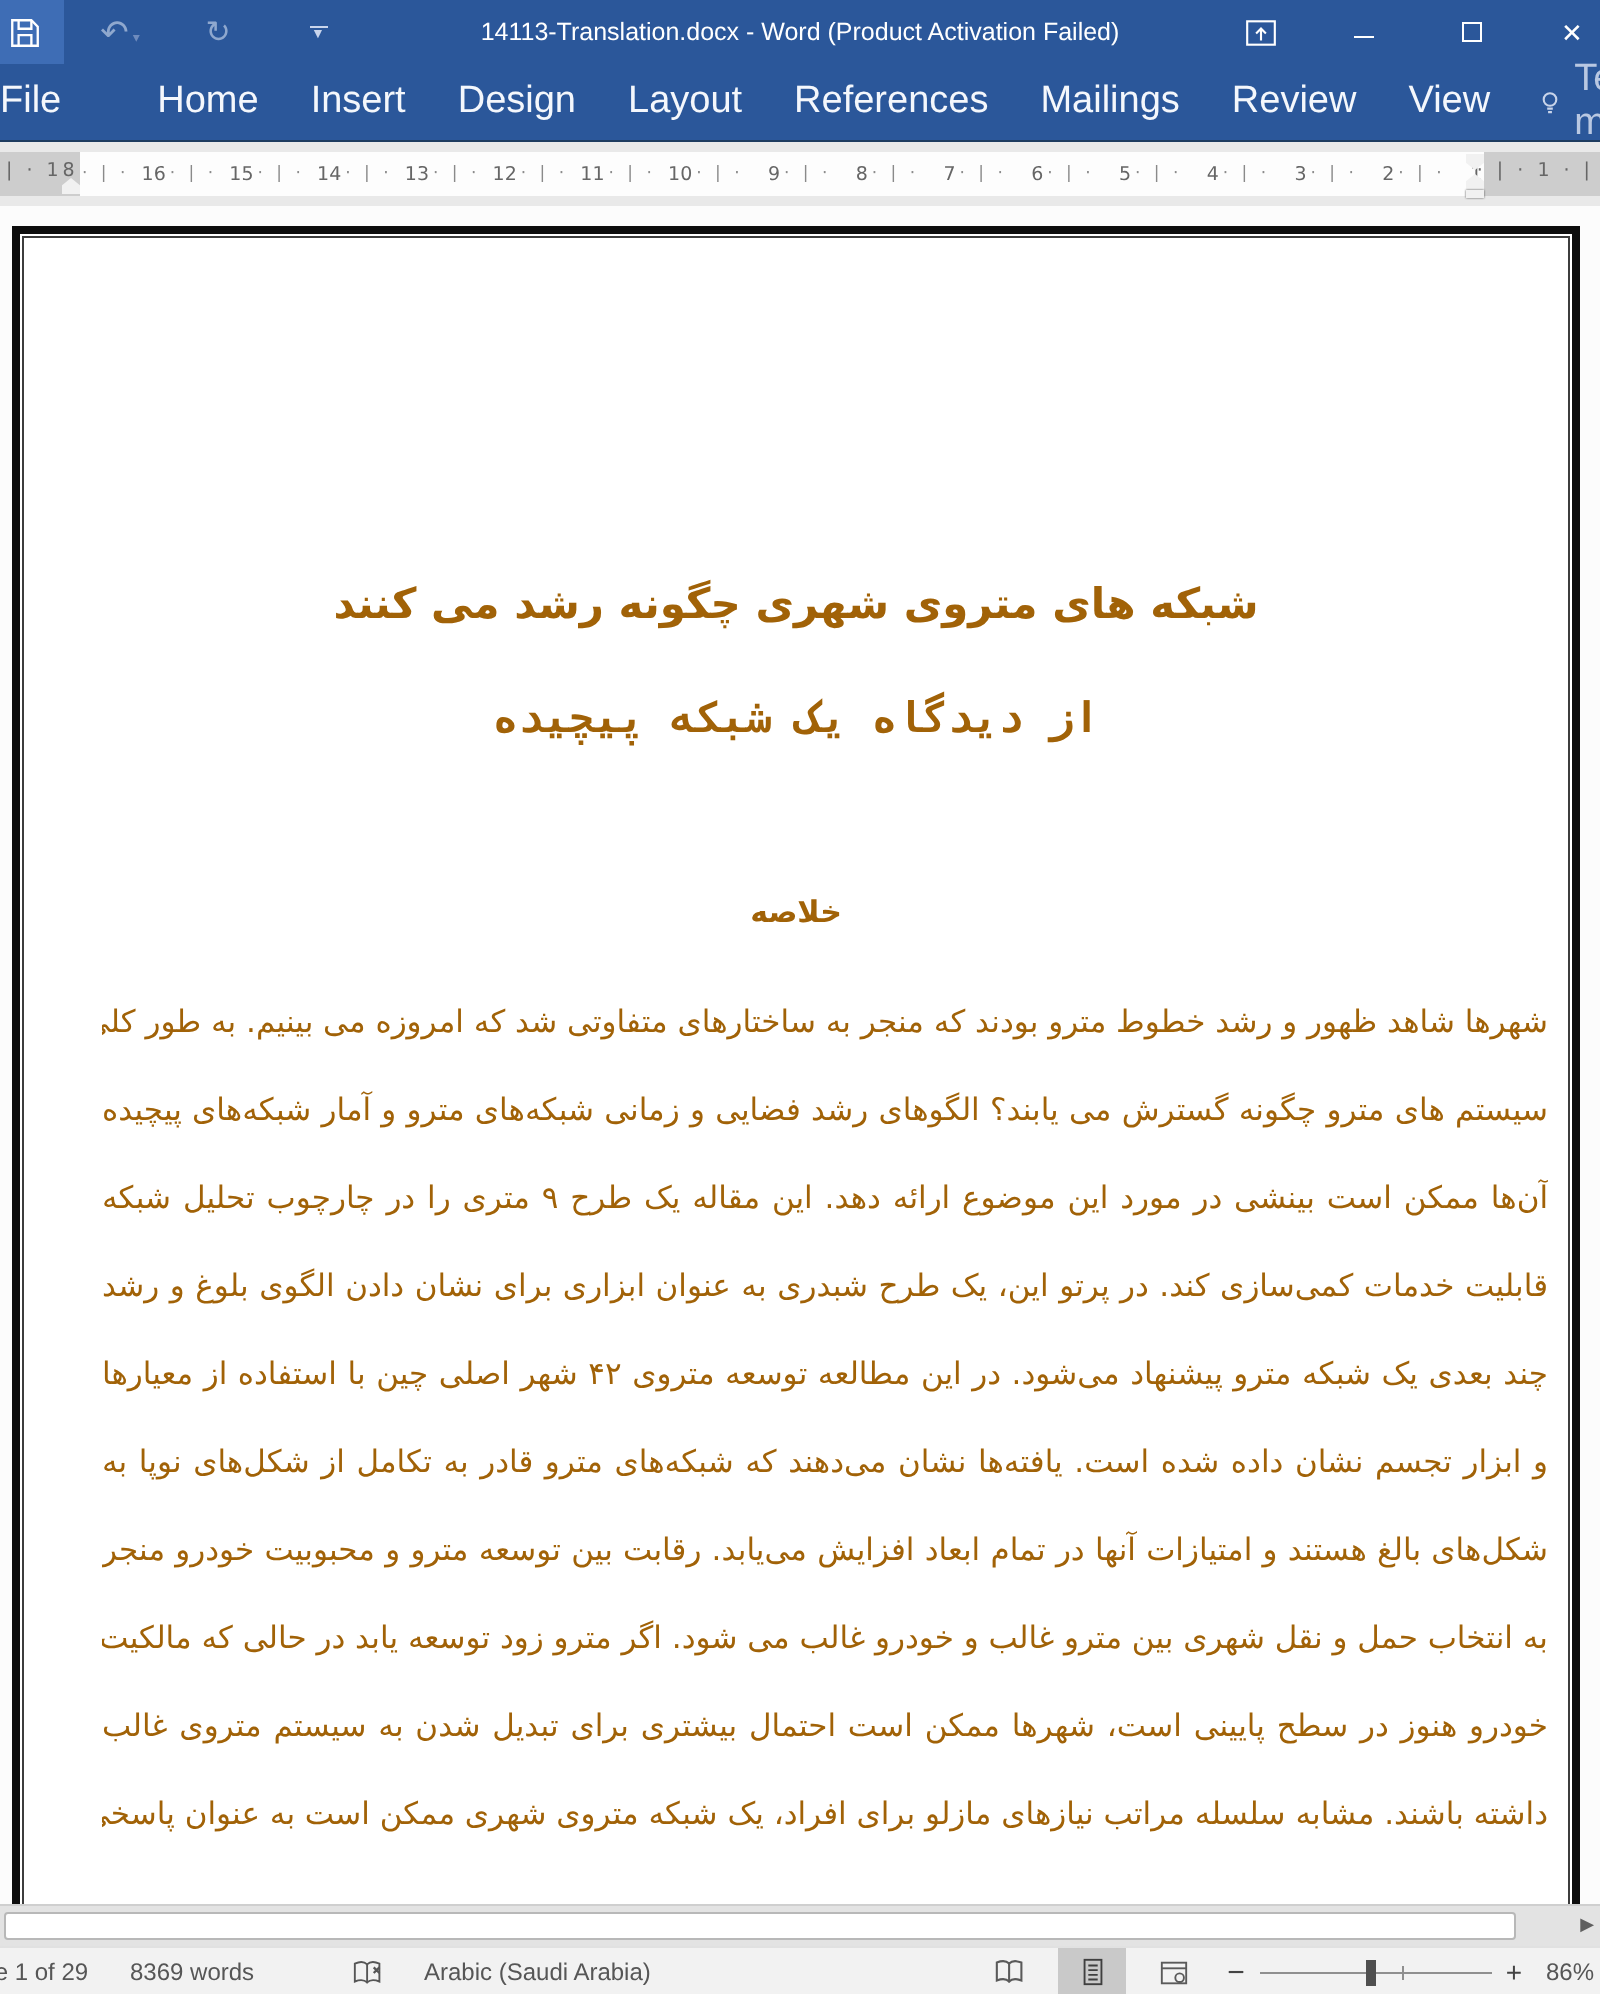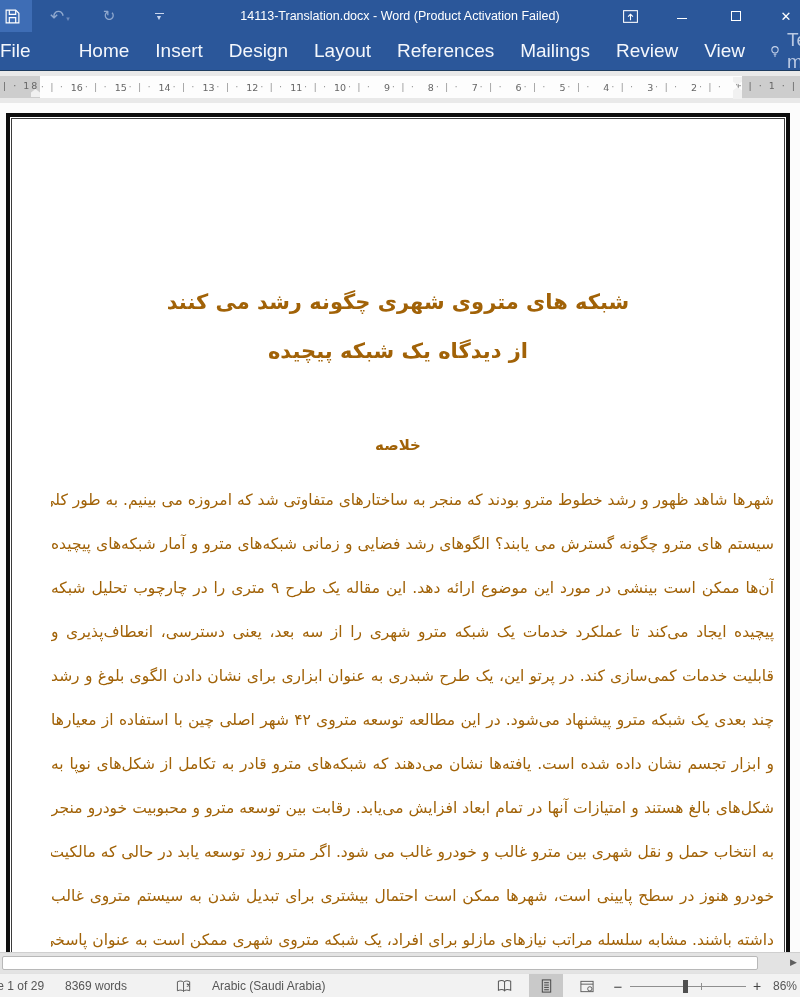--- a/index.html
+++ b/index.html
@@ -59,21 +59,21 @@
   .mk-r-bot { left:733px; top:11px; }
   .mk-r-sq { left:733px; top:19px; }
 
   
   .canvas { position:absolute; left:0; top:103px; width:800px; height:849px; background:#FCFCFC; overflow:hidden; }
   .page { position:absolute; left:6px; top:10px; width:784px; height:1150px; background:#fff;
     border:4px solid #0d0d0d; }
   .page::before { content:""; position:absolute; inset:1px; border:1px solid #3d3d3d; pointer-events:none; }
   .doc { position:relative; padding:0 12px; direction:rtl; font-family:"DejaVu Sans", sans-serif; color:#a16207; }
   .doc-title { margin-top:170px; height:30px; line-height:30px; text-align:center; font-size:21px; font-weight:bold; }
-  .doc-subtitle { margin-top:19px; height:30px; line-height:30px; text-align:center; font-size:21px; font-weight:bold; }
+  .doc-subtitle { margin-top:30px; height:30px; line-height:30px; text-align:center; font-size:21px; font-weight:bold;font-family:Liberation Mono, monospace; }
   .doc-heading { margin-top:68px; height:22px; line-height:22px; text-align:center; font-size:15px; font-weight:bold; }
   .doc-body { margin-top:22px; }
   .bodyline { height:44px; line-height:44px; font-size:15.5px; text-align:justify; text-align-last:justify;
     text-justify:inter-word; white-space:nowrap; overflow:hidden;margin-left:29px; }
 
   
   .hscroll { position:absolute; left:0; top:952px; width:800px; height:21px; background:#E3E3E3; border-top:1px solid #cfcfcf; }
   .hthumb { position:absolute; left:2px; top:3px; width:756px; height:14px; background:#fff; border:1px solid #B8B8B8; border-radius:2px; }
   .harrow { position:absolute; right:3px; top:4px; font-size:9px; color:#5f5f5f; }
 
@@ -258,21 +258,20 @@
   <div class="canvas">
     <div class="page">
       <div class="doc">
         <div class="doc-title">شبکه های متروی شهری چگونه رشد می کنند</div>
         <div class="doc-subtitle">از دیدگاه  یک شبکه پیچیده</div>
         <div class="doc-heading">خلاصه</div>
         <div class="doc-body">
             <div class="bodyline">شهرها شاهد ظهور و رشد خطوط مترو بودند که منجر به ساختارهای متفاوتی شد که امروزه می بینیم.  به طور کلی</div>
             <div class="bodyline">سیستم های مترو چگونه گسترش می یابند؟ الگوهای رشد فضایی و زمانی شبکه‌های مترو و آمار شبکه‌های پیچیده</div>
             <div class="bodyline">آن‌ها ممکن است بینشی در مورد این موضوع ارائه دهد. این مقاله یک طرح ۹ متری  را در چارچوب تحلیل شبکه</div>
-            <div class="bodyline">پیچیده ایجاد می‌کند تا عملکرد خدمات یک شبکه مترو شهری را از سه بعد، یعنی دسترسی، انعطاف‌پذیری  و</div>
             <div class="bodyline">قابلیت خدمات کمی‌سازی کند. در پرتو این، یک طرح شبدری به عنوان ابزاری برای نشان دادن الگوی بلوغ و رشد</div>
             <div class="bodyline">چند بعدی یک شبکه مترو پیشنهاد می‌شود. در این مطالعه  توسعه متروی ۴۲ شهر اصلی چین با استفاده از معیارها</div>
             <div class="bodyline">و ابزار تجسم نشان داده شده است. یافته‌ها نشان می‌دهند که شبکه‌های مترو قادر به تکامل از شکل‌های نوپا به</div>
             <div class="bodyline">شکل‌های بالغ هستند و امتیازات آنها در تمام ابعاد افزایش می‌یابد. رقابت بین توسعه مترو و محبوبیت خودرو منجر</div>
             <div class="bodyline">به انتخاب حمل و نقل شهری بین مترو غالب و خودرو غالب می شود. اگر مترو زود توسعه یابد در حالی که مالکیت</div>
             <div class="bodyline">خودرو هنوز در سطح پایینی است، شهرها ممکن است احتمال بیشتری برای تبدیل شدن به سیستم  متروی غالب</div>
             <div class="bodyline">داشته باشند. مشابه سلسله مراتب نیازهای مازلو برای افراد، یک شبکه متروی شهری ممکن است به عنوان پاسخی</div>
           </div>
       </div>
     </div>

